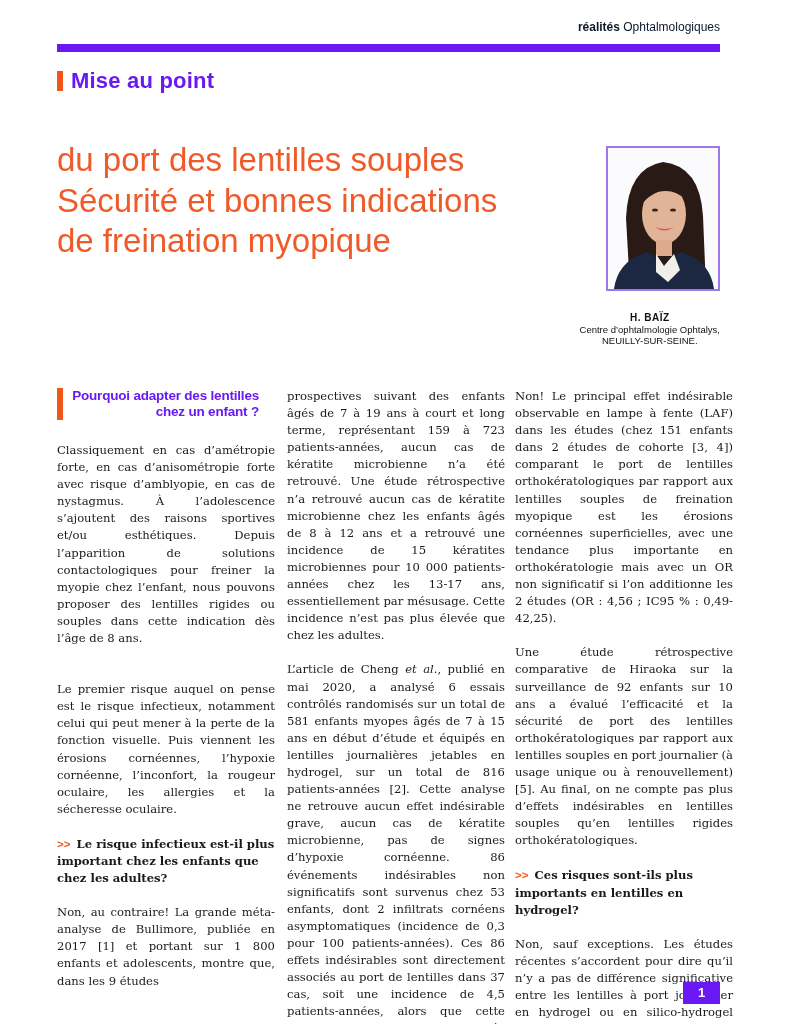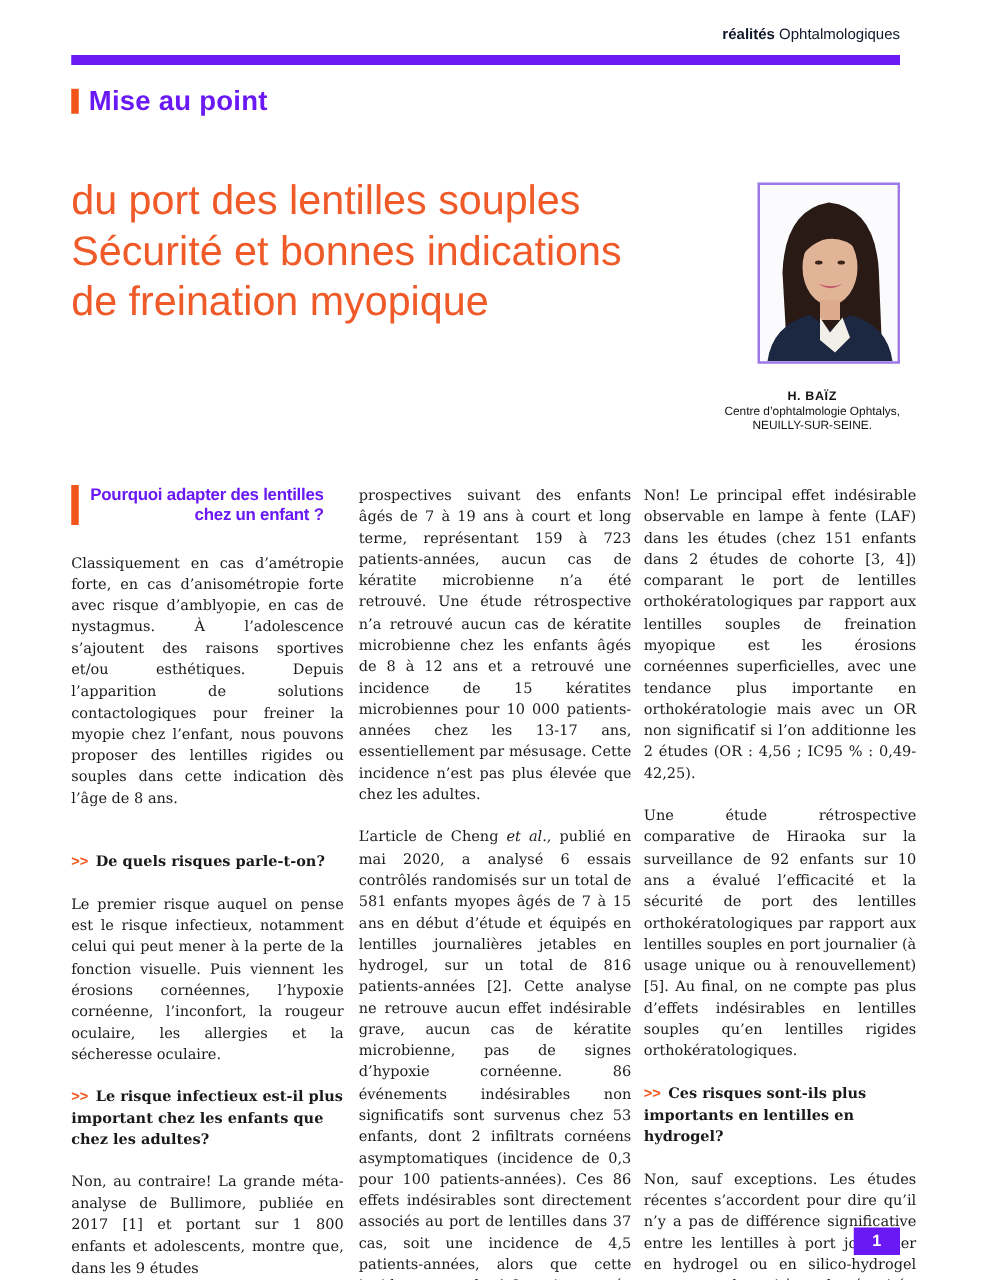--- a/index.html
+++ b/index.html
@@ -80,24 +80,20 @@
 </div>
 
 <div class="col col1">
   <div class="sechead">
     <div class="bar"></div>
     <div class="txt" style="width:190px">Pourquoi adapter des lentilles chez un enfant ?</div>
   </div>
   <p style="margin-bottom:34px">Classiquement en cas d’amétropie forte, en cas d’anisométropie forte avec risque d’amblyopie, en cas de nystagmus. À l’adolescence s’ajoutent des raisons sportives et/ou esthétiques. Depuis l’apparition de solutions contactologiques pour freiner la myopie chez l’enfant, nous pouvons proposer des lentilles rigides ou souples dans cette indication dès l’âge de 8 ans.</p>
 
 
-  <div class="q">
-    <span class="arrow">&gt;&gt;</span>
-    <span>De quels risques parle-t-on?</span>
-  </div>
   <p>Le premier risque auquel on pense est le risque infectieux, notamment celui qui peut mener à la perte de la fonction visuelle. Puis viennent les érosions cornéennes, l’hypoxie cornéenne, l’inconfort, la rougeur oculaire, les allergies et la sécheresse oculaire.</p>
 
   <div class="q">
     <span class="arrow">&gt;&gt;</span>
     <span>Le risque infectieux est-il plus important chez les enfants que chez les adultes?</span>
   </div>
   <p class="tight" id="flow-start">
     <span class="lead">Non, au contraire!</span><span id="p2body"> La grande méta-analyse de Bullimore, publiée en 2017 [1] et portant sur 1 800 enfants et adolescents, montre que, dans les 9 études</span>
   </p>
 </div>

